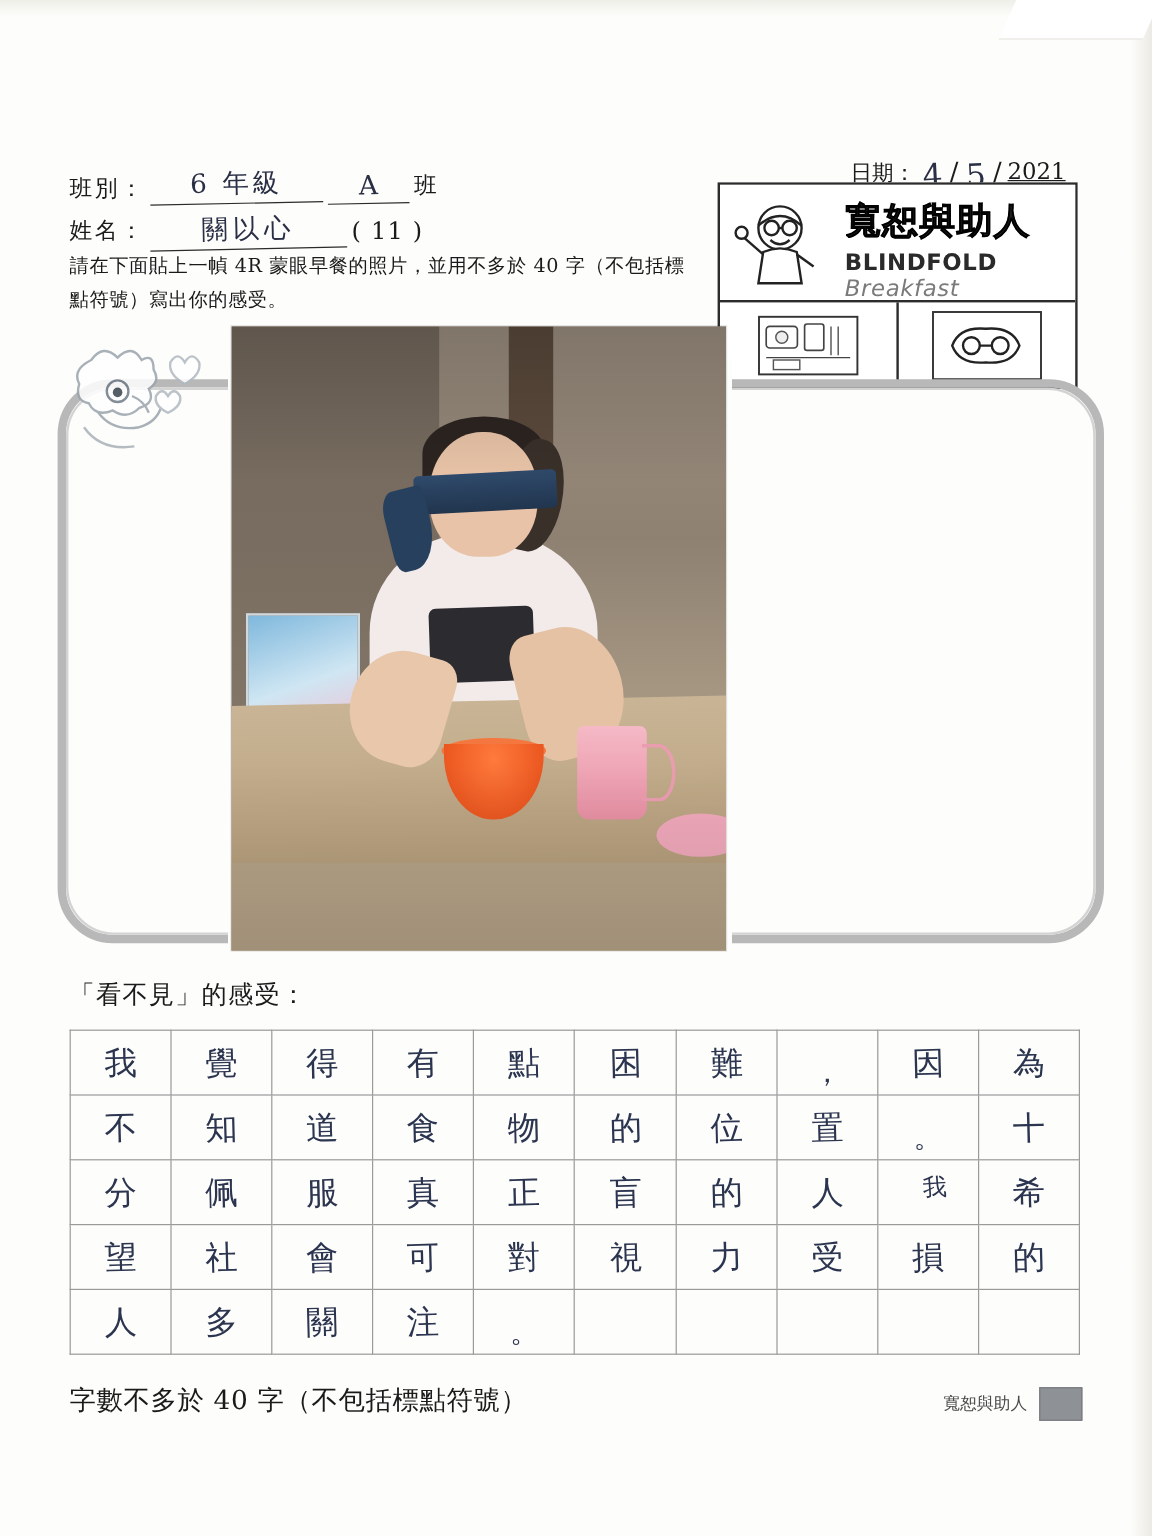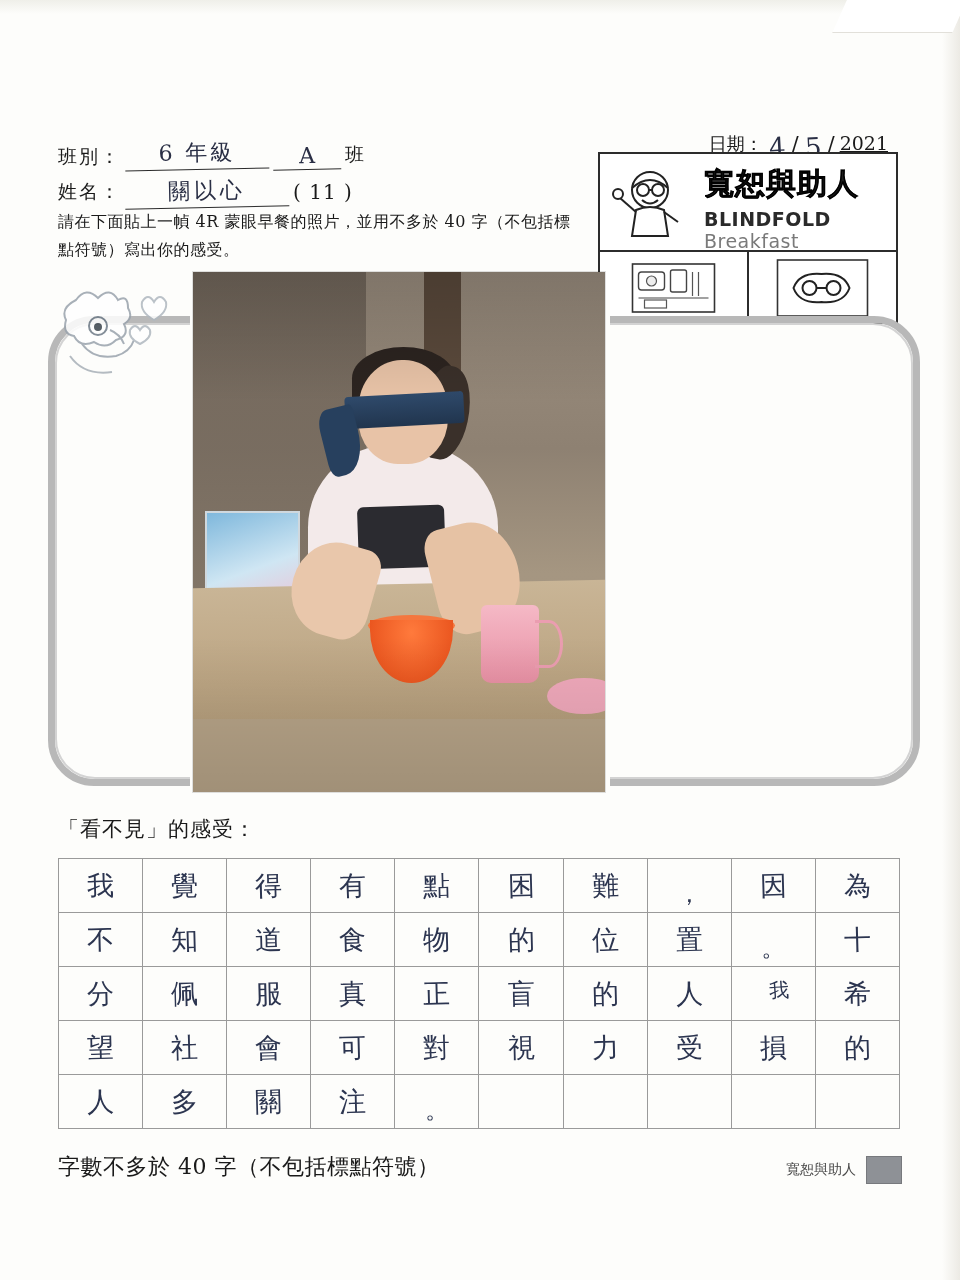--- a/index.html
+++ b/index.html
@@ -177,20 +177,21 @@
     top: 54px;
     font-size: 19px;
     font-weight: 700;
     font-family: "DejaVu Sans", "Liberation Sans", sans-serif;
     letter-spacing: 0.5px;
     color: #2a2a2a;
   }
   .logo-word-en span.light {
     font-weight: 400;
     color: #7a7a7a;
+    font-style: italic;
   }
   .logo-bottom {
     display: flex;
     height: 72px;
   }
   .logo-cell {
     flex: 1;
     border-right: 2px solid #2c2c2c;
     position: relative;
   }

